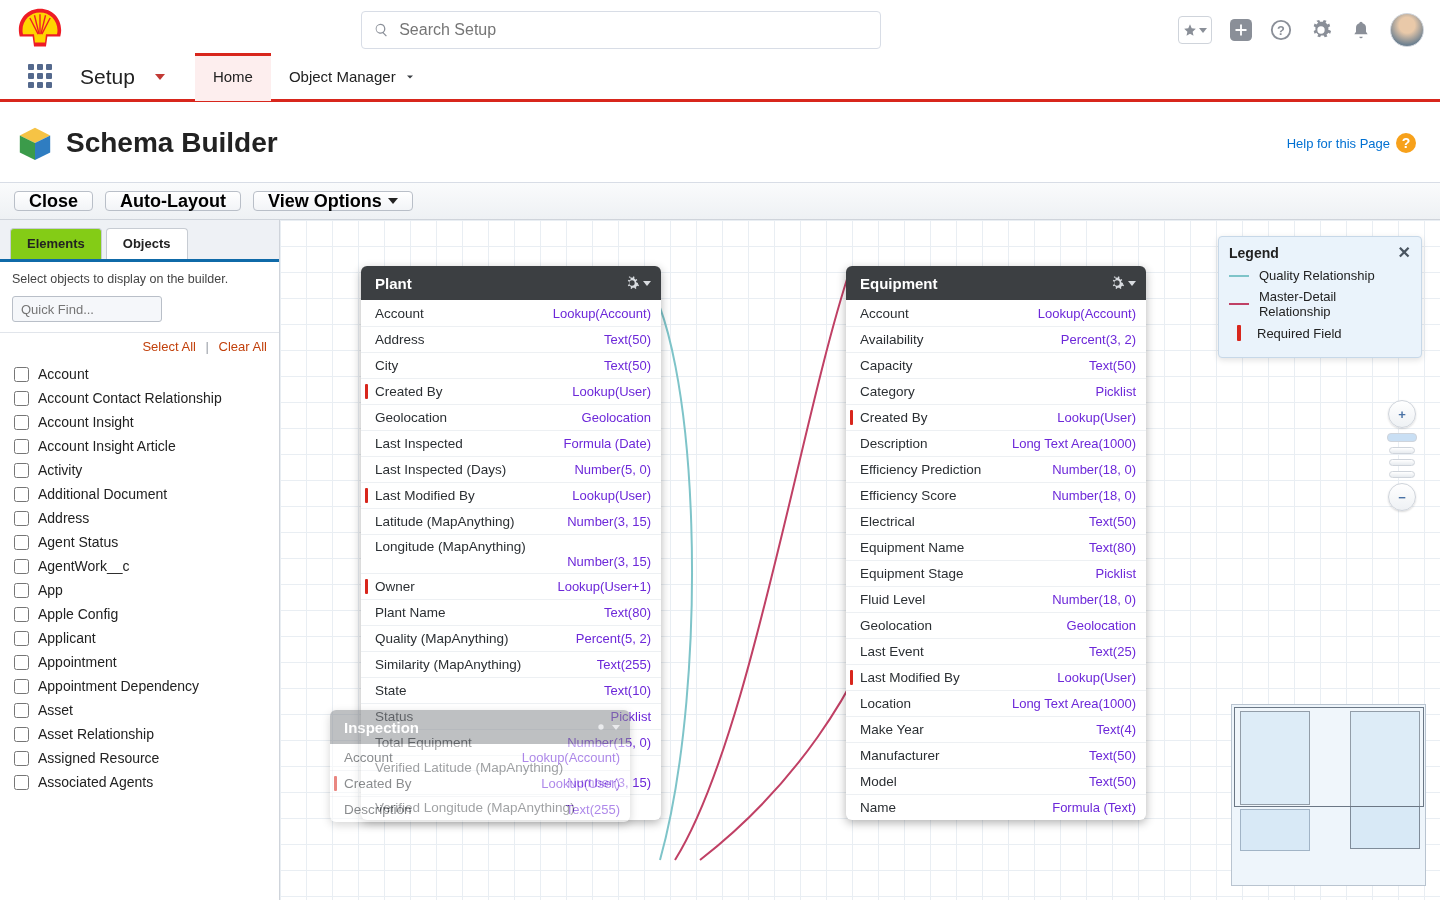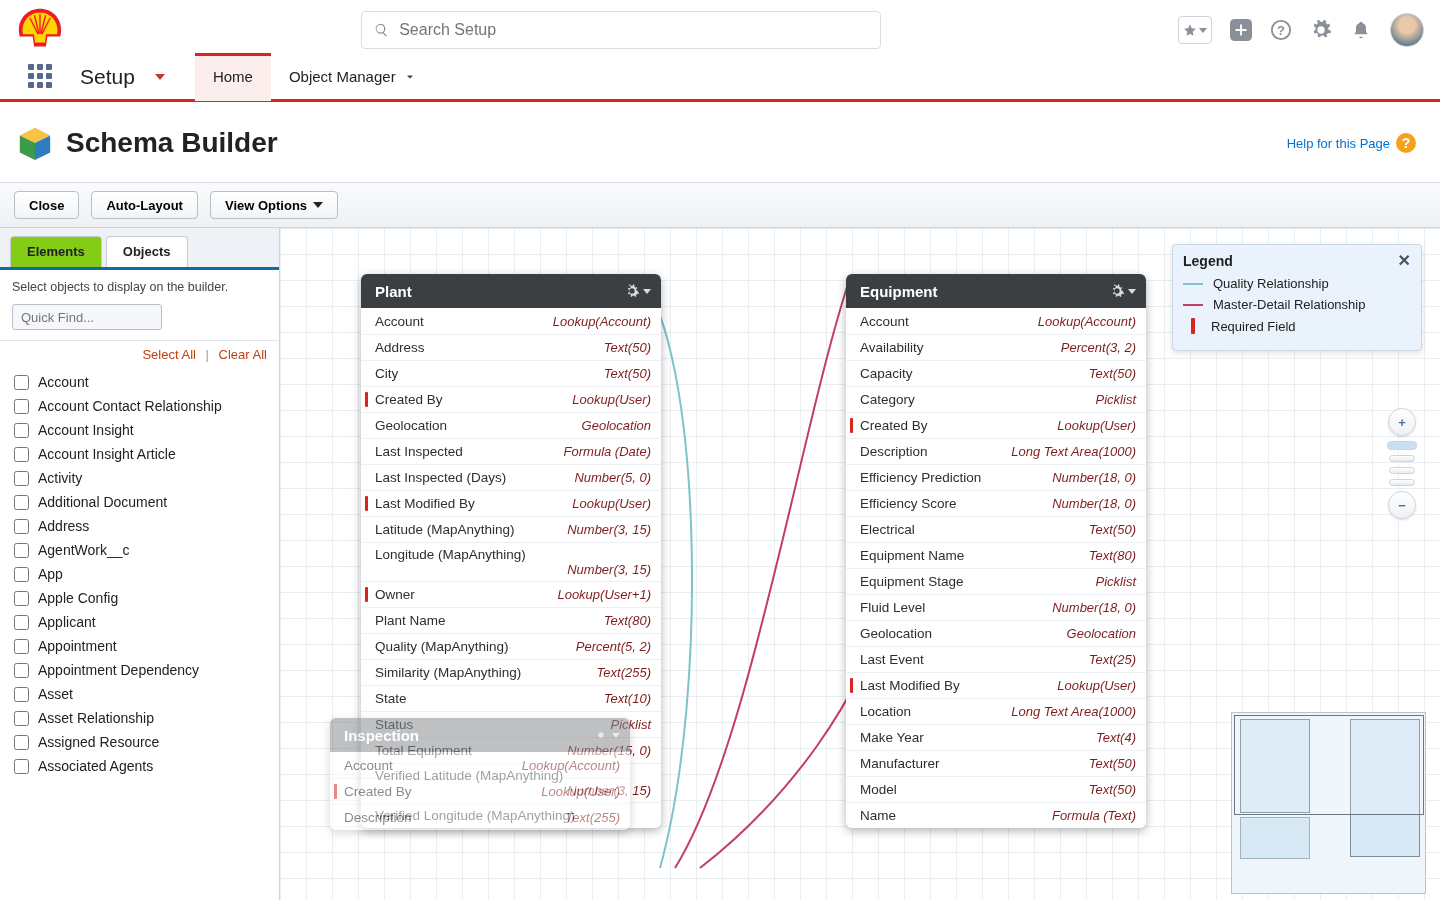--- a/index.html
+++ b/index.html
@@ -33,21 +33,21 @@
 
   
   .page-title-row { display:flex; align-items:center; padding:22px 24px 20px 16px; }
   .cube-icon { width:38px; height:38px; margin-right:12px; }
   .page-title { font-size:28px; font-weight:600; flex:1; }
   .help-link { color:#0070d2; font-size:13px; display:flex; align-items:center; gap:6px; }
   .help-badge { width:20px; height:20px; border-radius:50%; background:#f7a11b; color:#fff; font-weight:700; display:flex; align-items:center; justify-content:center; font-size:14px; }
 
   
   .toolbar { background:linear-gradient(#fafbfc,#eef1f4); border-top:1px solid #d8dde6; border-bottom:1px solid #cfd4db; padding:8px 14px; display:flex; gap:12px; }
-  .btn { height:28px; padding:0 14px; border:1px solid #b9bfc8; border-radius:4px; background:linear-gradient(#ffffff,#f2f4f7); font-size:13px; font-weight:700; cursor:pointer; display:flex; align-items:center; gap:6px; }
+  .btn { height:20px; padding:0 14px; border:1px solid #b9bfc8; border-radius:4px; background:linear-gradient(#ffffff,#f2f4f7); font-size:18px; font-weight:700; cursor:pointer; display:flex; align-items:center; gap:6px; }
   .btn .tri { width:0;height:0;border-left:5px solid transparent;border-right:5px solid transparent;border-top:6px solid #222; }
 
   
   .workspace { display:flex; height:calc(900px - 60px - 48px - 80px - 46px + 14px); position:relative; }
   .sidebar { width:280px; border-right:1px solid #cfd4db; display:flex; flex-direction:column; background:#f4f6f9; }
   .sb-tabs { display:flex; background:#eef1f5; border-bottom:3px solid #0f6aa8; padding:8px 10px 0 10px; gap:4px; }
   .sb-tab { padding:7px 16px 8px; border:1px solid #c7ccd3; border-bottom:none; border-radius:4px 4px 0 0; background:#84cc16; font-weight:700; font-size:13px; cursor:pointer; }
   .sb-tab.active { background:#fff; }
   .sb-inner { padding:10px 12px; background:#fff; border-bottom:1px solid #e1e5eb; }
   .sb-help { color:#444; font-size:12.5px; margin-bottom:10px; }
@@ -70,25 +70,25 @@
   .entity { position:absolute; width:300px; border-radius:6px; box-shadow:0 3px 10px rgba(0,0,0,0.3); background:#fff; }
   .entity.inspection { opacity:0.55; }
   .ent-head { height:34px; background:#3c3f42; border-radius:6px 6px 0 0; color:#fff; font-weight:700; font-size:15px; display:flex; align-items:center; justify-content:space-between; padding:0 10px 0 14px; }
   .ent-gear { display:flex; align-items:center; gap:3px; }
   .ent-gear svg { width:16px; height:16px; fill:#d9dce0; }
   .ent-gear .tri2 { width:0;height:0;border-left:4px solid transparent;border-right:4px solid transparent;border-top:5px solid #d9dce0; }
   .fld { display:flex; justify-content:space-between; align-items:center; height:26px; padding:0 10px 0 14px; border-top:1px solid #edf0f3; font-size:13.5px; position:relative; }
   .fld:first-of-type { border-top:none; }
   .fld .req { position:absolute; left:4px; top:5px; bottom:5px; width:3px; background:#d8261c; border-radius:1px; }
   .fld-name { color:#2b2f33; }
-  .fld-type { color:#7f1d1d; font-style:italic; font-size:13px; }
+  .fld-type { color:#6d28d9; font-size:13px; }
   .fld.wraplabel { height:auto; padding-top:4px; padding-bottom:4px; flex-direction:column; align-items:flex-start; }
   .fld.wraplabel .fld-type { align-self:flex-end; }
 
-  .legend { position:absolute; right:18px; top:16px; width:250px; background:#eaf3fb; border:1px solid #c7d8e8; border-radius:4px; padding:6px 10px 10px 10px; box-shadow:0 2px 6px rgba(0,0,0,0.12); z-index:5; }
+  .legend { position:absolute; right:18px; top:16px; width:204px; background:#eaf3fb; border:1px solid #c7d8e8; border-radius:4px; padding:6px 10px 10px 10px; box-shadow:0 2px 6px rgba(0,0,0,0.12); z-index:5; }
   .legend h4 { font-size:14px; font-weight:700; display:flex; justify-content:space-between; align-items:center; margin-bottom:6px; }
   .legend-row { display:flex; align-items:center; gap:10px; font-size:13px; margin:6px 0; }
   .legend-line { width:20px; height:0; border-top:2px solid; }
   .legend-req { width:4px; height:16px; background:#d8261c; border-radius:1px; margin-left:8px; margin-right:6px; }
 
   .zoom-ctl { position:absolute; right:22px; top:180px; width:32px; display:flex; flex-direction:column; align-items:center; gap:5px; z-index:5; }
   .zoom-btn { width:28px; height:28px; border-radius:14px; border:1px solid #cfd4db; background:linear-gradient(#fff,#eef1f4); display:flex; align-items:center; justify-content:center; font-weight:700; color:#4a72a5; box-shadow:0 1px 2px rgba(0,0,0,0.15); cursor:pointer; }
   .zoom-bar { width:26px; height:7px; border-radius:4px; background:linear-gradient(#fff,#e7ebef); border:1px solid #cfd4db; }
   .zoom-bar.lg { width:30px; height:9px; background:#c9dff4; }
 
@@ -242,20 +242,24 @@
           <input type="checkbox" style="">
           <span>Activity</span>
         </label>
         <label class="obj-item">
           <input type="checkbox" style="">
           <span>Additional Document</span>
         </label>
         <label class="obj-item">
           <input type="checkbox" style="">
           <span>Address</span>
+        </label>
+        <label class="obj-item">
+          <input type="checkbox" style="">
+          <span>Agent Status</span>
         </label>
         <label class="obj-item">
           <input type="checkbox" style="">
           <span>AgentWork__c</span>
         </label>
         <label class="obj-item">
           <input type="checkbox" style="">
           <span>App</span>
         </label>
         <label class="obj-item">

